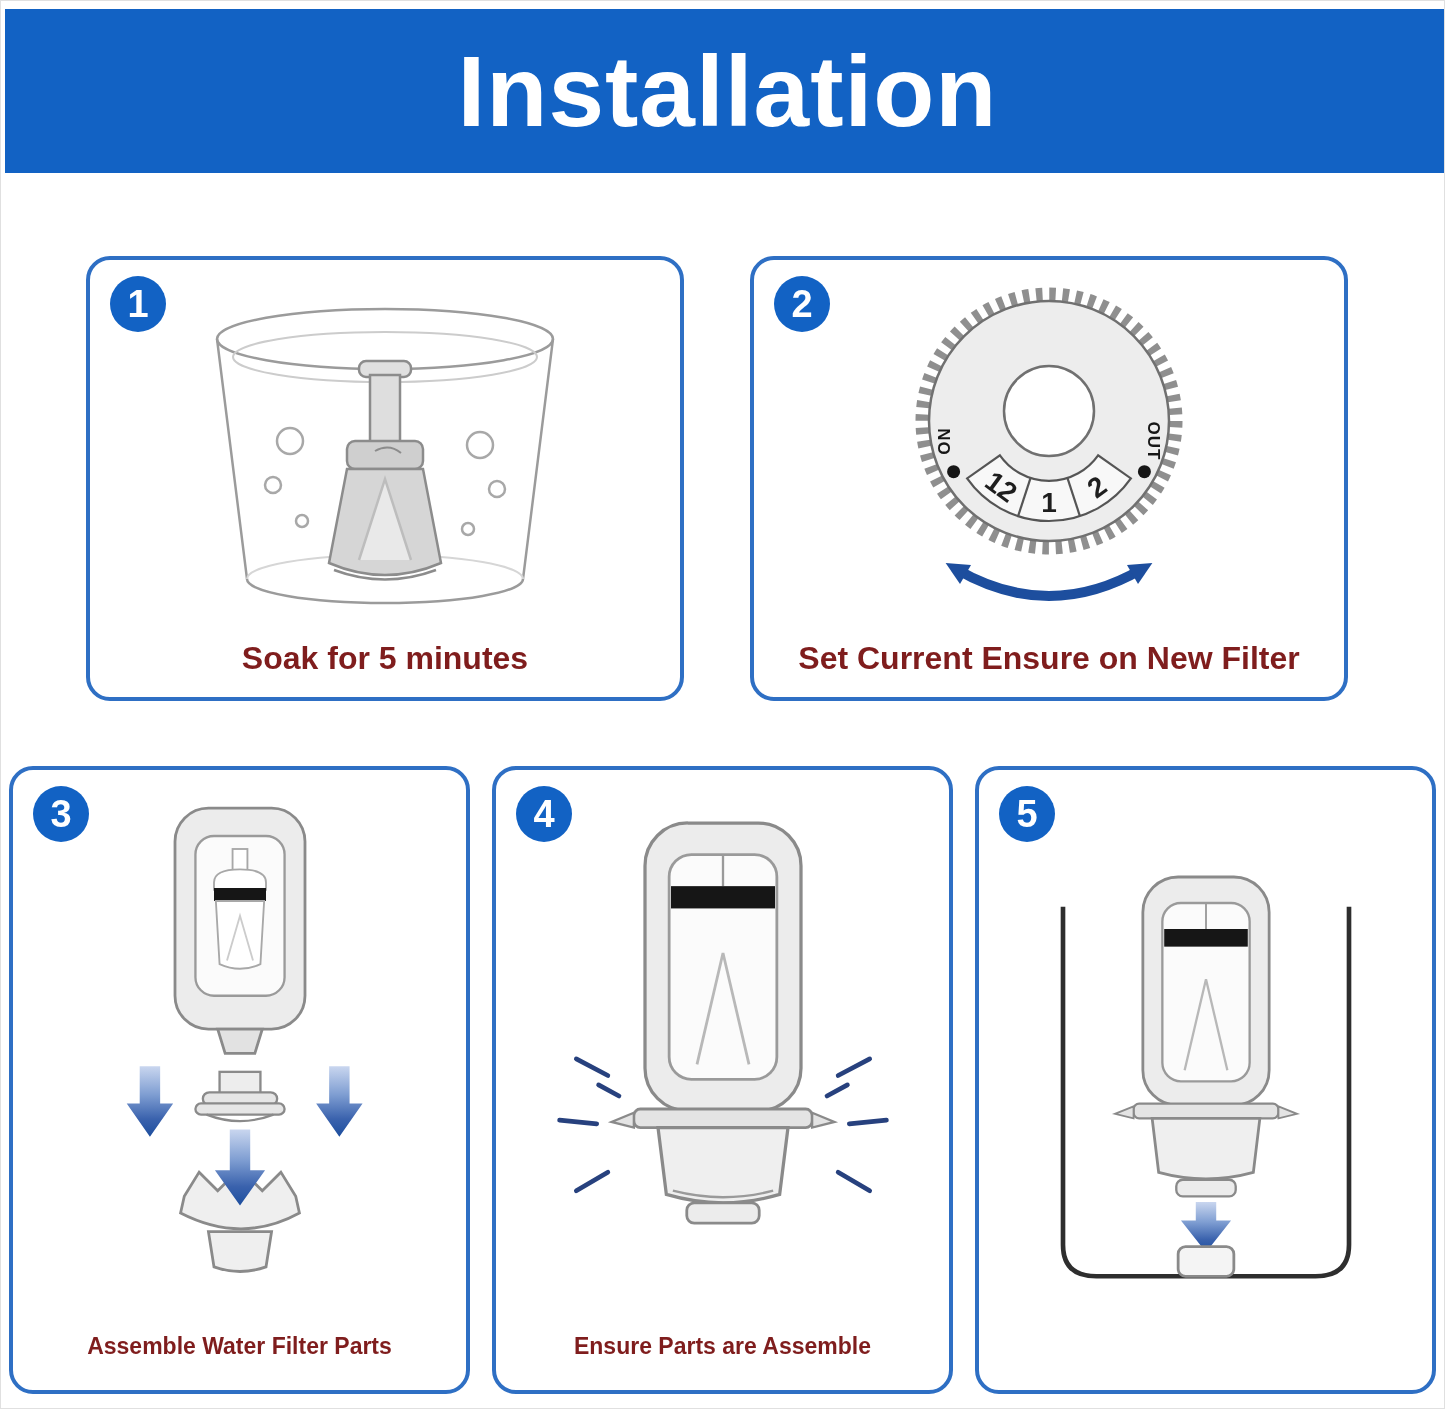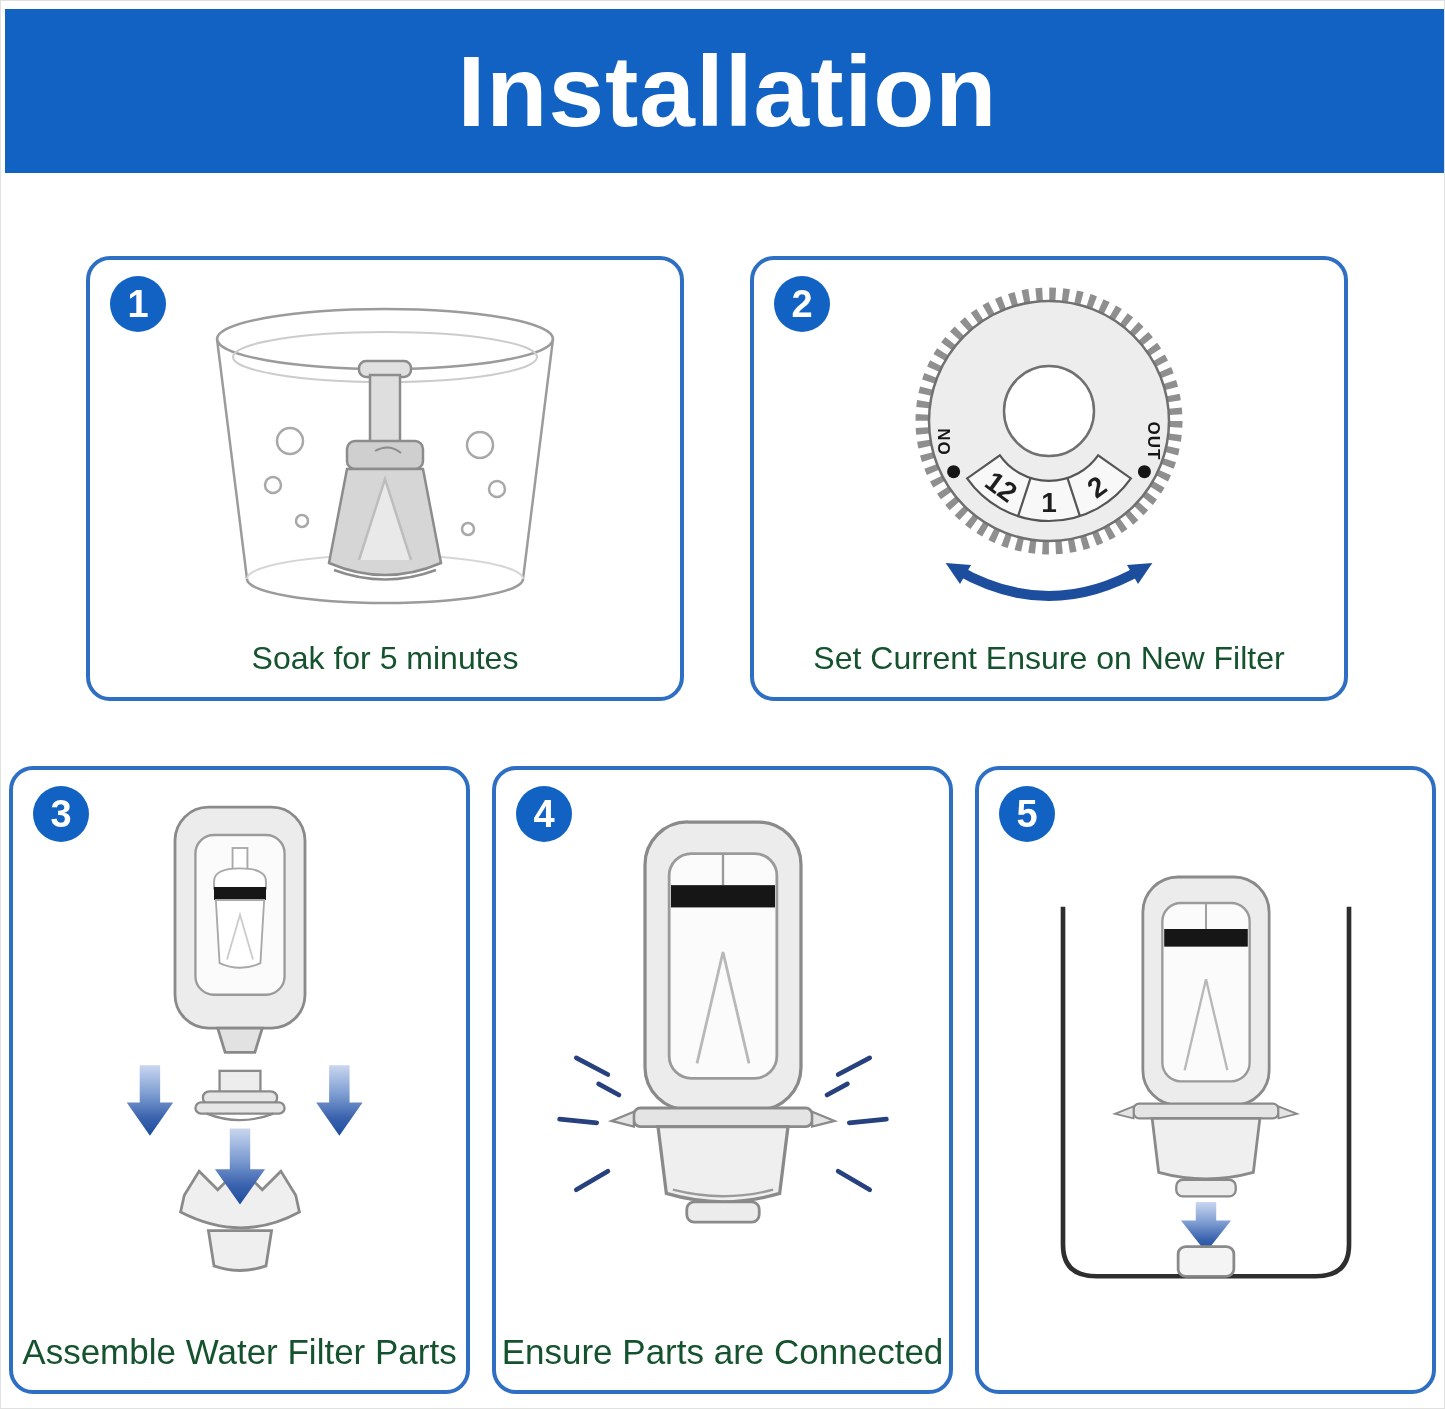--- a/index.html
+++ b/index.html
@@ -49,28 +49,28 @@
     z-index: 2;
   }
   .illus {
     flex: 1 1 auto; width: 100%;
     display: flex; align-items: center; justify-content: center;
     padding-top: 10px;
     overflow: hidden;
   }
   .illus svg { display: block; }
   .caption {
-    font-weight: normal;
-    color: #14532d;
+    font-weight: bold;
+    color: #7f1d1d;
     text-align: center;
     padding-bottom: 20px;
     width: 100%;
   }
   .panel-wide .caption { font-size: 32px; }
-  .panel-tall .caption { font-size: 35px; padding-bottom: 18px; }
+  .panel-tall .caption { font-size: 23px; padding-bottom: 30px; }
   svg { font-family: "Liberation Sans", sans-serif; }
   .dial-num { font-size: 28px; font-weight: bold; fill: #1e1e1e; }
   .dial-side { font-size: 17px; font-weight: bold; fill: #161616; letter-spacing: 1px; }
 </style>
 </head>
 <body>
 
 <div class="page">
 
   <header class="banner">
@@ -212,21 +212,21 @@
             <line x1="84" y1="352" x2="44" y2="348"></line>
             <line x1="96" y1="404" x2="62" y2="424"></line>
             <line x1="108" y1="322" x2="86" y2="310"></line>
             <line x1="344" y1="300" x2="378" y2="282"></line>
             <line x1="356" y1="352" x2="396" y2="348"></line>
             <line x1="344" y1="404" x2="378" y2="424"></line>
             <line x1="332" y1="322" x2="354" y2="310"></line>
           </g>
         </svg>
       </div>
-      <div class="caption">Ensure Parts are Connected</div>
+      <div class="caption">Ensure Parts are Assemble</div>
     </section>
 
     <section class="panel panel-tall">
       <div class="badge">5</div>
       <div class="illus">
         <svg width="420" height="520" viewBox="0 0 440 560">
           <defs>
             <linearGradient id="agrad5" x1="0" y1="0" x2="0" y2="1">
               <stop offset="0" stop-color="#c9d6ef"></stop>
               <stop offset="0.4" stop-color="#7f9ed2"></stop>

